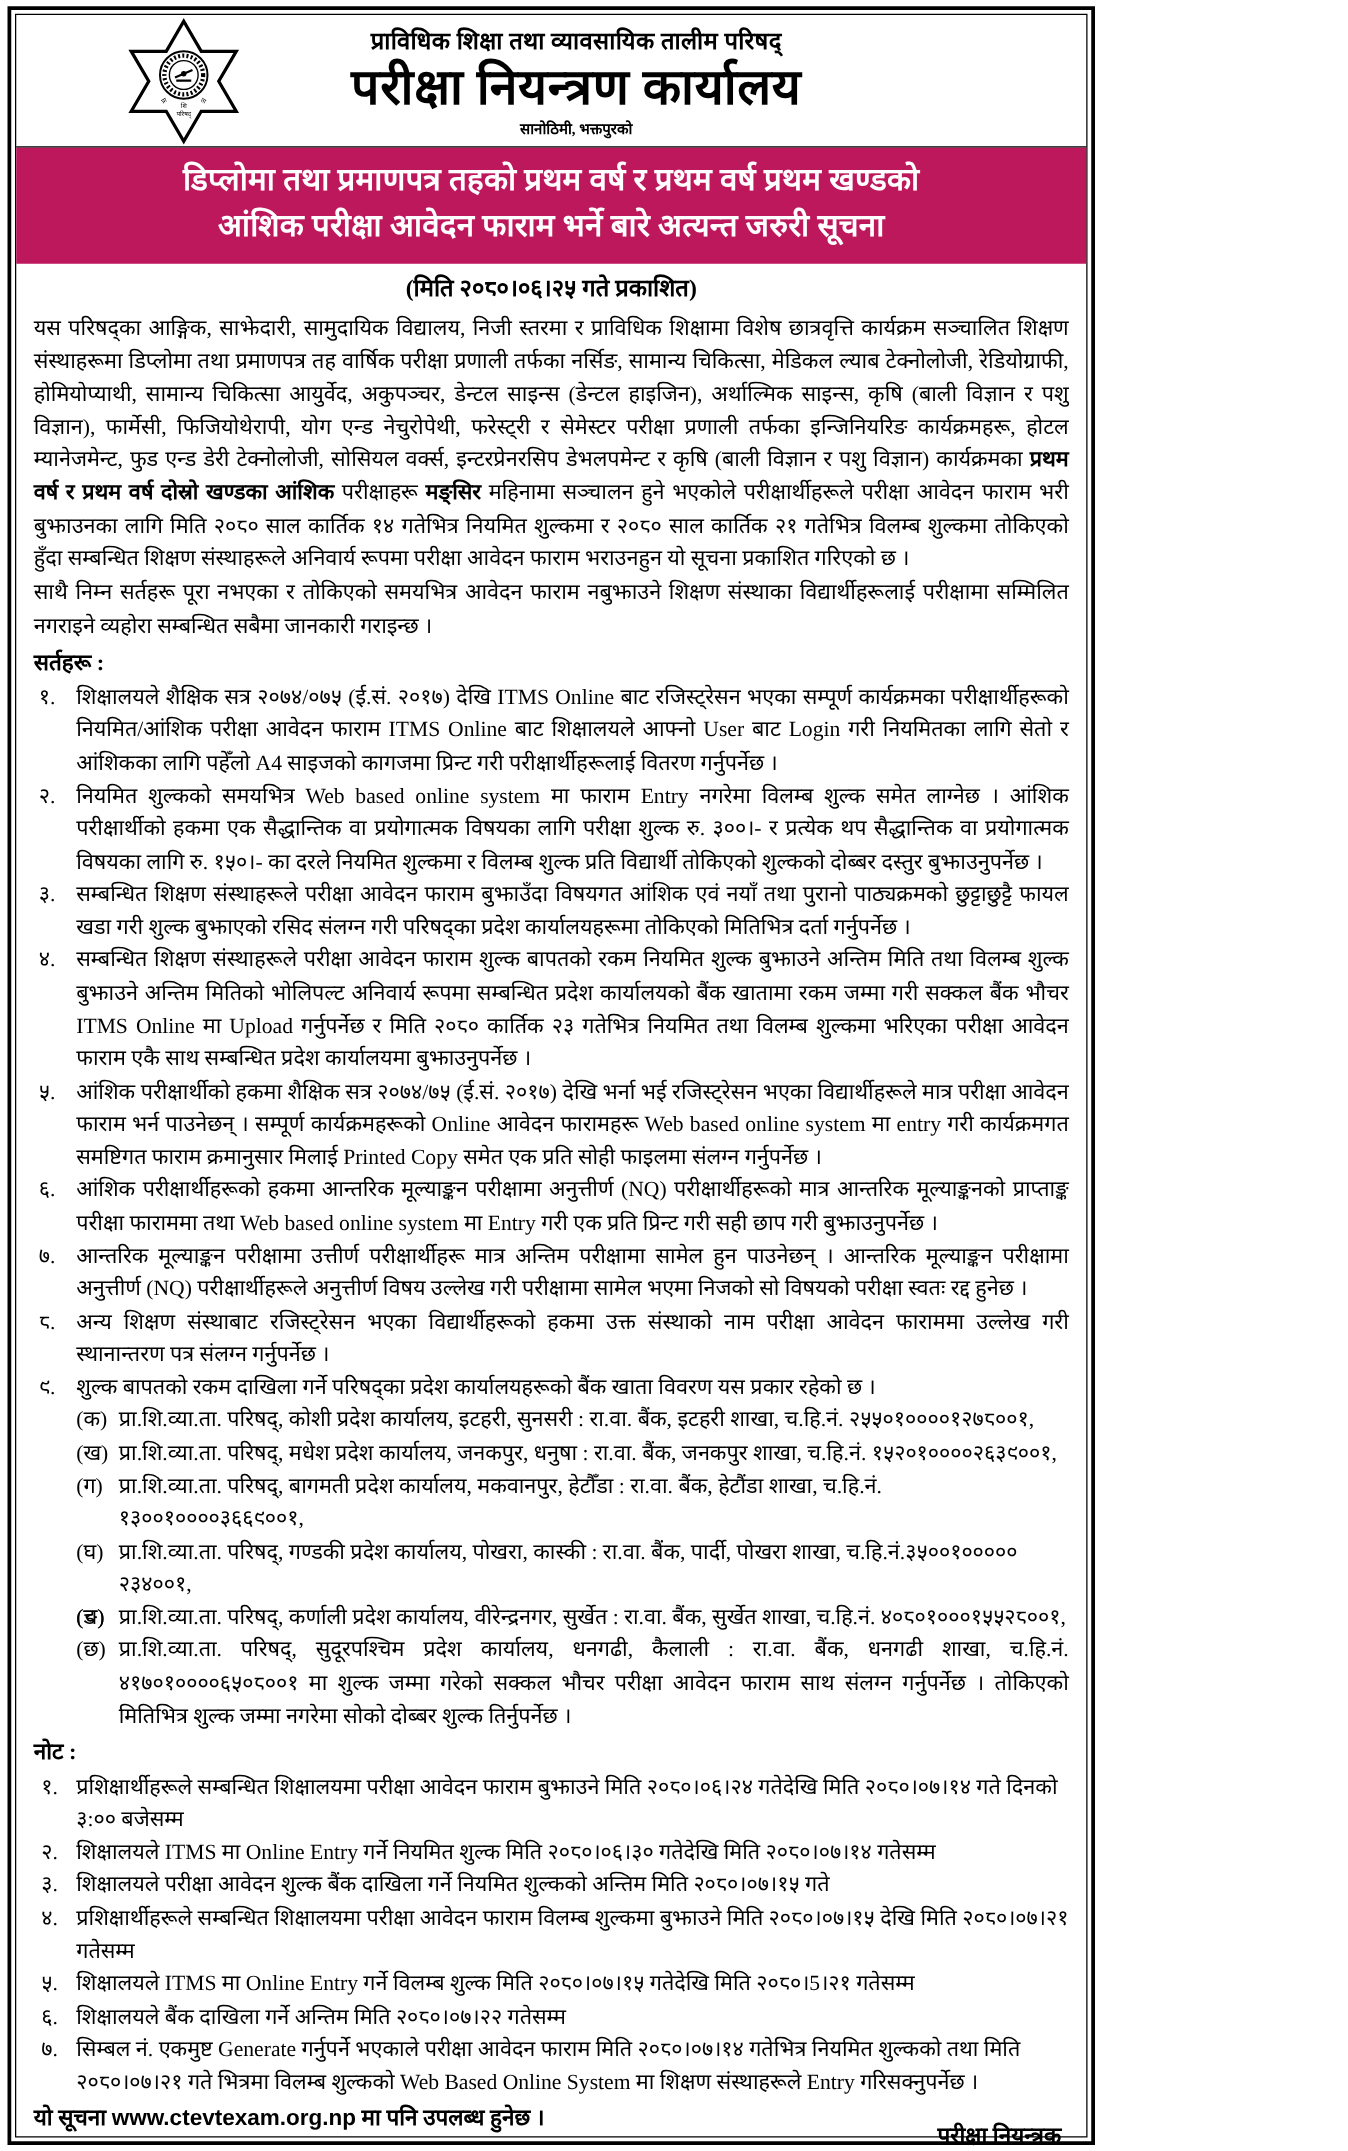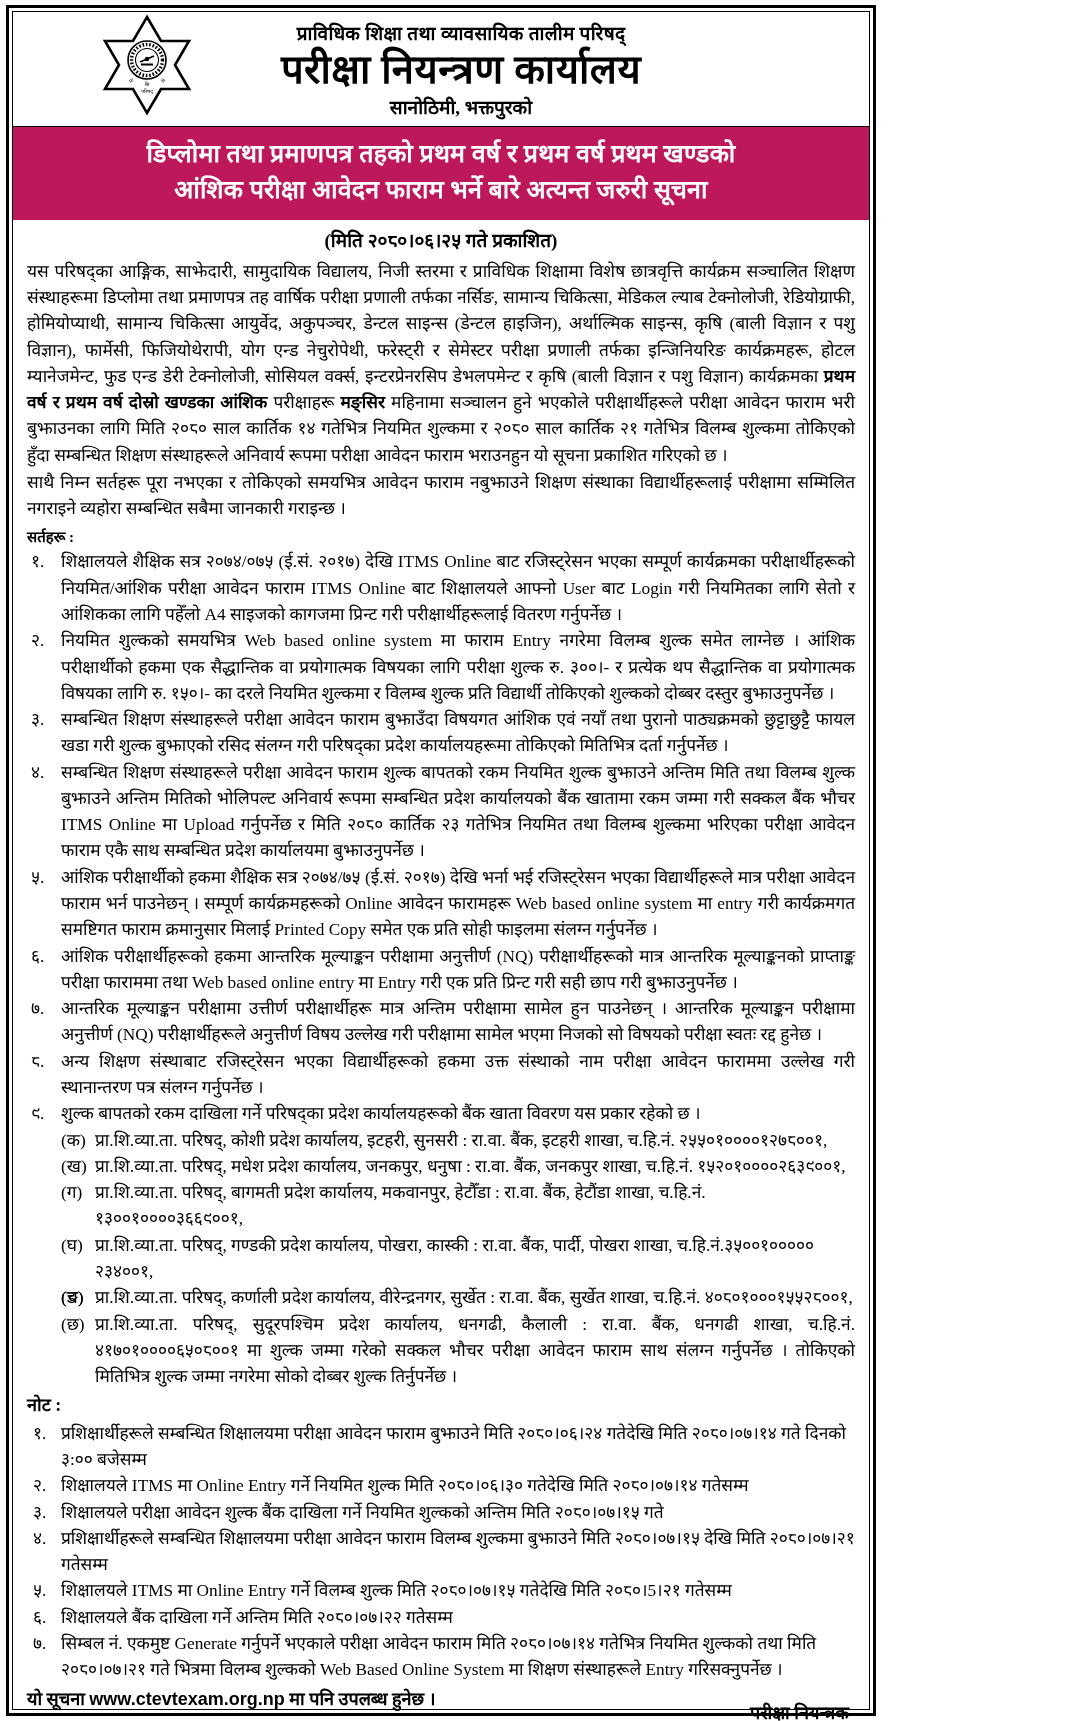--- a/index.html
+++ b/index.html
@@ -64,21 +64,21 @@
     margin: 4px 0 0 40px;
   }
   .org-line2 {
     font-size: 40px;
     font-weight: bold;
     line-height: 1.16;
     letter-spacing: .5px;
     margin: 1px 0 0 40px;
   }
   .org-line3 {
-    font-size: 19px;
+    font-size: 12px;
     font-weight: 600;
     line-height: 1.25;
     margin: 3px 0 2px 40px;
   }
 
   
   .title-band {
     background: #be185d;
     color: #ffffff;
     text-align: center;
@@ -108,21 +108,21 @@
   }
   p.para {
     margin: 0 0 1px 0;
     text-align: justify;
     text-justify: inter-word;
   }
   .b { font-weight: bold; }
 
   .section-head {
     font-weight: bold;
-    font-size: 15px;
+    font-size: 18px;
     margin: 3px 0 1px 0;
   }
 
   ol.list, ul.plain {
     list-style: none;
     margin: 0;
     padding: 0;
   }
   li.item {
     position: relative;
@@ -262,21 +262,21 @@
           <li class="item">
               <span class="marker">४.</span>
               <span class="txt">सम्बन्धित शिक्षण संस्थाहरूले परीक्षा आवेदन फाराम शुल्क बापतको रकम नियमित शुल्क बुझाउने अन्तिम मिति तथा विलम्ब शुल्क बुझाउने अन्तिम मितिको भोलिपल्ट अनिवार्य रूपमा सम्बन्धित प्रदेश कार्यालयको बैंक खातामा रकम जम्मा गरी सक्कल बैंक भौचर ITMS Online मा Upload गर्नुपर्नेछ र मिति २०८० कार्तिक २३ गतेभित्र नियमित तथा विलम्ब शुल्कमा भरिएका परीक्षा आवेदन फाराम एकै साथ सम्बन्धित प्रदेश कार्यालयमा बुझाउनुपर्नेछ ।</span>
             </li>
           <li class="item">
               <span class="marker">५.</span>
               <span class="txt">आंशिक परीक्षार्थीको हकमा शैक्षिक सत्र २०७४/७५ (ई.सं. २०१७) देखि भर्ना भई रजिस्ट्रेसन भएका विद्यार्थीहरूले मात्र परीक्षा आवेदन फाराम भर्न पाउनेछन् । सम्पूर्ण कार्यक्रमहरूको Online आवेदन फारामहरू Web based online system मा entry गरी कार्यक्रमगत समष्टिगत फाराम क्रमानुसार मिलाई Printed Copy समेत एक प्रति सोही फाइलमा संलग्न गर्नुपर्नेछ ।</span>
             </li>
           <li class="item">
               <span class="marker">६.</span>
-              <span class="txt">आंशिक परीक्षार्थीहरूको हकमा आन्तरिक मूल्याङ्कन परीक्षामा अनुत्तीर्ण (NQ) परीक्षार्थीहरूको मात्र आन्तरिक मूल्याङ्कनको प्राप्ताङ्क परीक्षा फाराममा तथा Web based online entry मा Entry गरी एक प्रति प्रिन्ट गरी सही छाप गरी बुझाउनुपर्नेछ ।</span>
+              <span class="txt">आंशिक परीक्षार्थीहरूको हकमा आन्तरिक मूल्याङ्कन परीक्षामा अनुत्तीर्ण (NQ) परीक्षार्थीहरूको मात्र आन्तरिक मूल्याङ्कनको प्राप्ताङ्क परीक्षा फाराममा तथा Web based online system मा Entry गरी एक प्रति प्रिन्ट गरी सही छाप गरी बुझाउनुपर्नेछ ।</span>
             </li>
           <li class="item">
               <span class="marker">७.</span>
               <span class="txt">आन्तरिक मूल्याङ्कन परीक्षामा उत्तीर्ण परीक्षार्थीहरू मात्र अन्तिम परीक्षामा सामेल हुन पाउनेछन् । आन्तरिक मूल्याङ्कन परीक्षामा अनुत्तीर्ण (NQ) परीक्षार्थीहरूले अनुत्तीर्ण विषय उल्लेख गरी परीक्षामा सामेल भएमा निजको सो विषयको परीक्षा स्वतः रद्द हुनेछ ।</span>
             </li>
           <li class="item">
               <span class="marker">८.</span>
               <span class="txt">अन्य शिक्षण संस्थाबाट रजिस्ट्रेसन भएका विद्यार्थीहरूको हकमा उक्त संस्थाको नाम परीक्षा आवेदन फाराममा उल्लेख गरी स्थानान्तरण पत्र संलग्न गर्नुपर्नेछ ।</span>
             </li>
 

